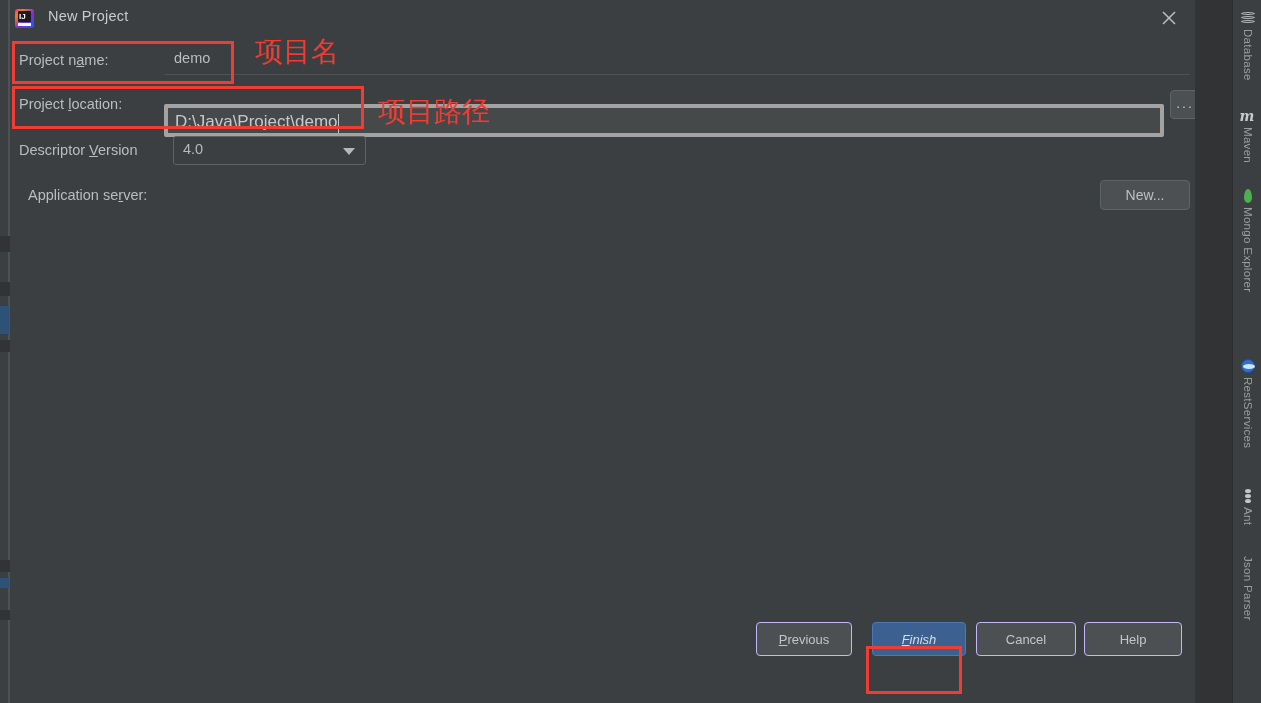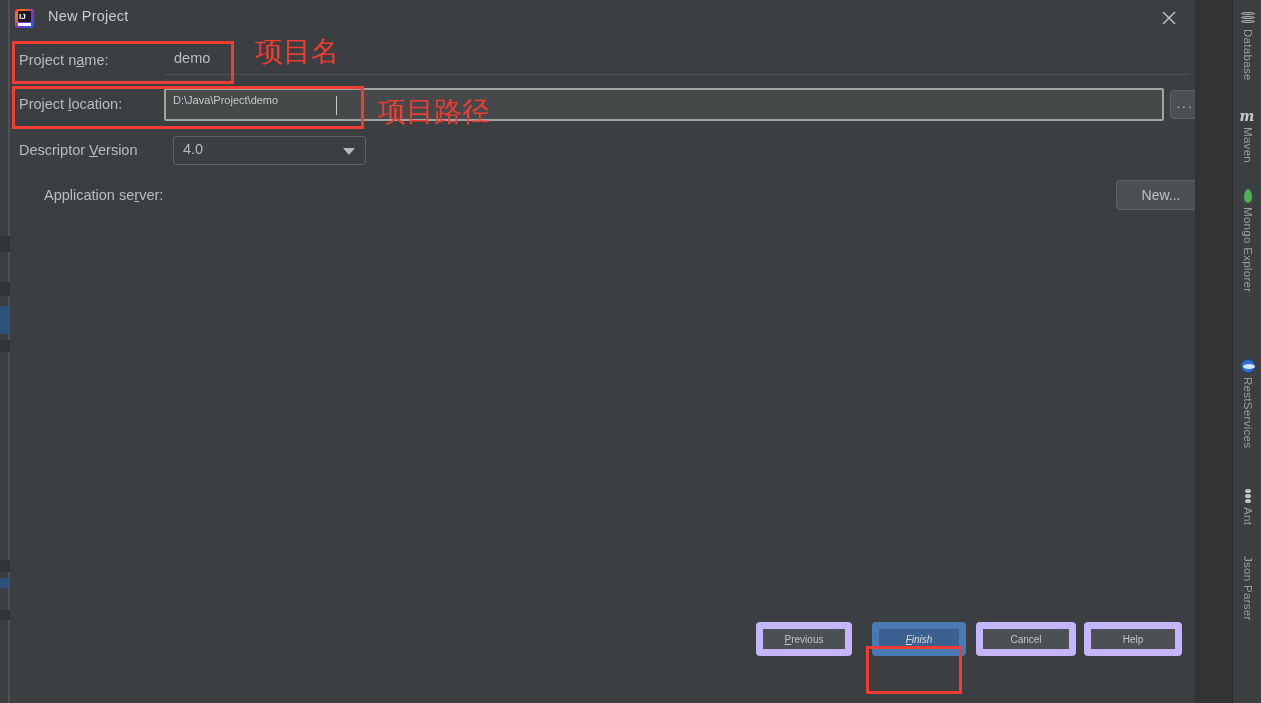--- a/index.html
+++ b/index.html
@@ -69,22 +69,22 @@
   .field-flat {
     position:absolute; background:#3c3f41;
     border:1px solid #3c3f41; border-bottom:1px solid #4f5355;
     color:#babdbe; font-size:14.5px;
   }
   .field-flat span { position:absolute; left:9px; top:5px; }
 
   
   .field-focus {
     position:absolute; background:#45494a;
-    border:2px solid #a3a3a3; border-radius:2px;
-    color:#c6c9cb; font-size:11px;
+    border:4px solid #a3a3a3; border-radius:2px;
+    color:#c6c9cb; font-size:17px;margin-top:16px;
   }
   .field-focus span { position:absolute; left:7px; top:4px; }
   .caret {
     position:absolute; width:1px; background:#c6c9cb;
   }
 
   
   .combo {
     position:absolute; background:#3c3f41;
     border:1px solid #5e6364; border-radius:3px;
@@ -102,22 +102,22 @@
     position:absolute; background:#4c5052;
     border:1px solid #5e6364; border-radius:4px;
     color:#bdc0c2; font-size:14px; text-align:center; cursor:pointer;
   }
   .btn span { display:block; width:100%; }
   .btn.dots span { letter-spacing:2px; padding-top:4px; font-size:14px; }
 
   
   .btm-btn {
     position:absolute; height:34px; background:#4c5052;
-    border:7px solid #c4b5fd; border-radius:4px;
-    color:#c3c6c8; font-size:10px;
+    border:1px solid #c4b5fd; border-radius:4px;
+    color:#c3c6c8; font-size:13px;
     display:flex; align-items:center; justify-content:center; cursor:pointer;
   }
   .btm-btn.primary { background:#3c6190; border-color:#4a7ab4; color:#d9dcdf; }
   .btm-btn u { text-decoration:underline; text-underline-offset:1px; }
 
   
   .anno-box {
     position:absolute; border:3px solid #f03c32; pointer-events:none;
   }
   .anno-text {
@@ -216,21 +216,21 @@
       <div class="row" style="top:100px;height:30px;">
         <div class="lbl" style="left:9px; top:6px;">
           Descriptor <u>V</u>ersion
         </div>
         <div class="combo" style="left:163px; top:0px; width:193px; height:29px;">
           <span class="val">4.0</span>
           <span class="arrow"></span>
         </div>
       </div>
 
-      <div class="row" style="top:144px;height:32px;margin-left:16px;">
+      <div class="row" style="top:144px;height:32px;">
         <div class="lbl" style="left:18px; top:7px;">
           Application se<u>r</u>ver:
         </div>
         <div class="btn" style="left:1090px; top:0px; width:90px; height:30px;">
           <span style="padding-top:6px;">New...</span>
         </div>
       </div>
 
     </div>
 

